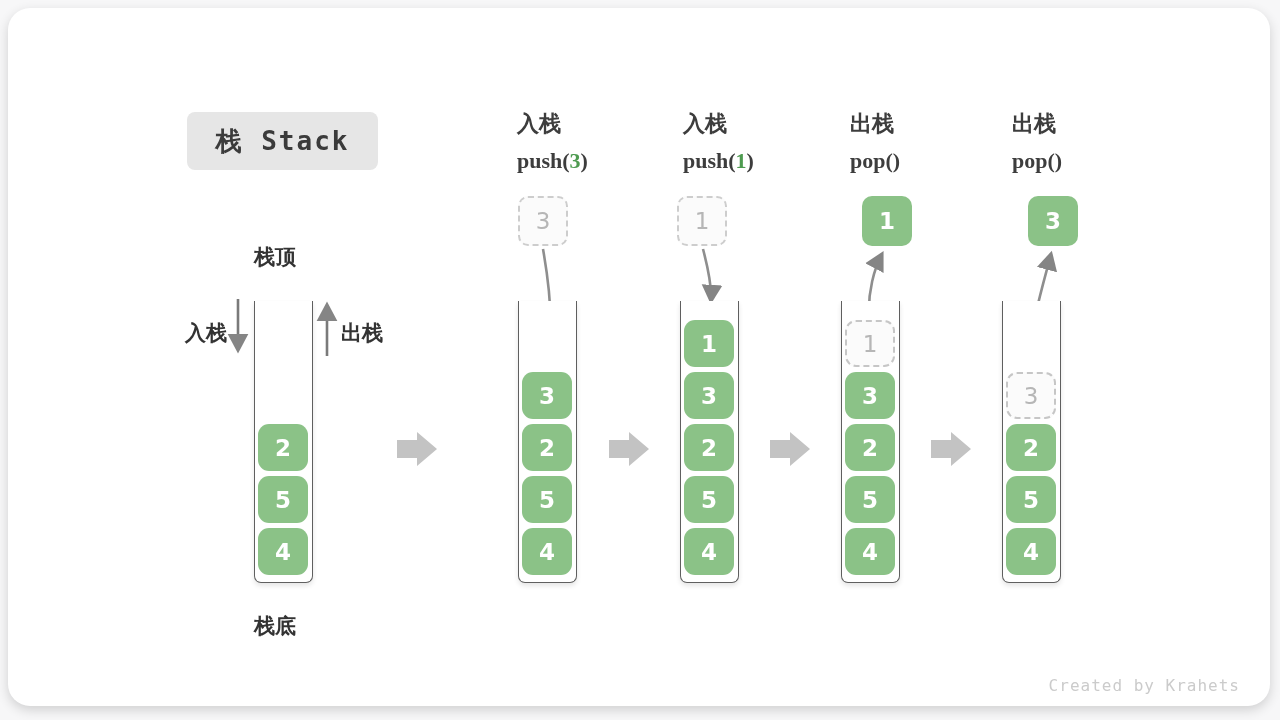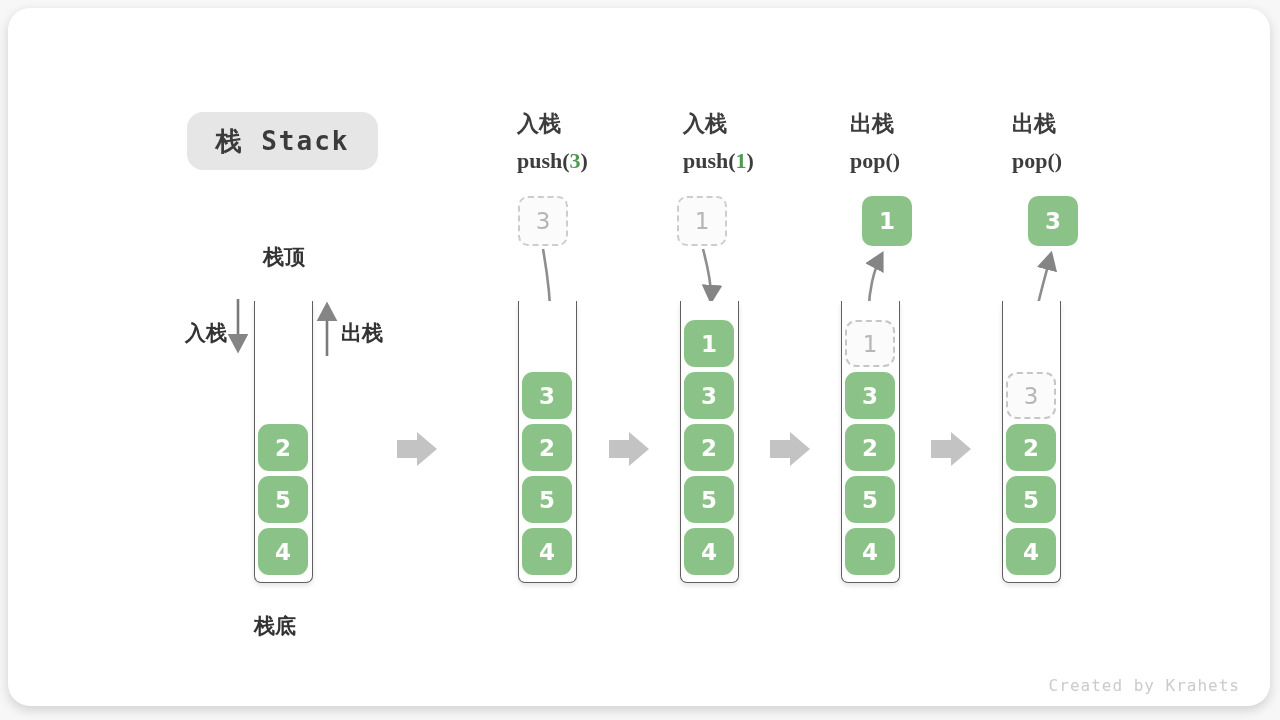--- a/index.html
+++ b/index.html
@@ -3,26 +3,26 @@
 <meta charset="utf-8">
 <style>
   html,body{margin:0;padding:0;}
   .scene{position:relative;width:1280px;height:720px;background:#f7f7f8;overflow:hidden;
          font-family:"Liberation Sans",sans-serif;}
   .card{position:absolute;left:8px;top:8px;width:1262px;height:698px;background:#ffffff;
         border-radius:22px;box-shadow:0 4px 12px rgba(0,0,0,0.16);}
   .overlay{position:absolute;left:0;top:0;pointer-events:none;}
 
   .title-box{position:absolute;left:187px;top:112px;width:191px;height:58px;background:#e6e6e6;
-             border-radius:16px;display:flex;align-items:center;justify-content:center;
+             border-radius:8px;display:flex;align-items:center;justify-content:center;
              font-family:"DejaVu Sans Mono",monospace;font-size:26px;font-weight:700;
              color:#3b3b3b;letter-spacing:2px;}
 
   .lbl{position:absolute;font-size:21px;font-weight:700;color:#333333;}
-  .lbl-top{left:254px;top:243px;width:60px;text-align:center;}
+  .lbl-top{left:254px;top:243px;width:60px;}
   .lbl-bottom{left:254px;top:612px;width:60px;text-align:left;}
   .lbl-push{left:185px;top:319px;}
   .lbl-pop{left:341px;top:319px;}
 
   .op-header{position:absolute;top:105px;color:#3d3d3d;font-size:22px;line-height:37px;}
   .op-line1{font-weight:600;}
   .op-line2{font-family:Liberation Serif, serif;font-weight:600;}
   .op-line2 .arg{color:#4e9b50;font-weight:700;}
 
   .stack{position:absolute;top:301px;width:59px;height:282px;box-sizing:border-box;

